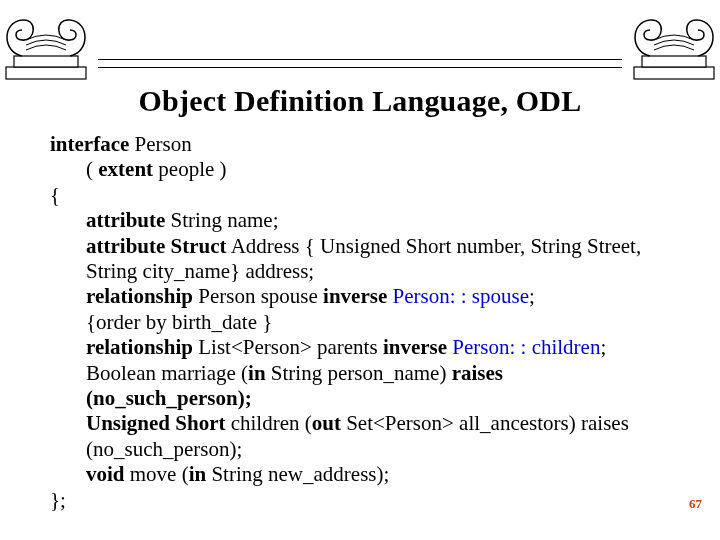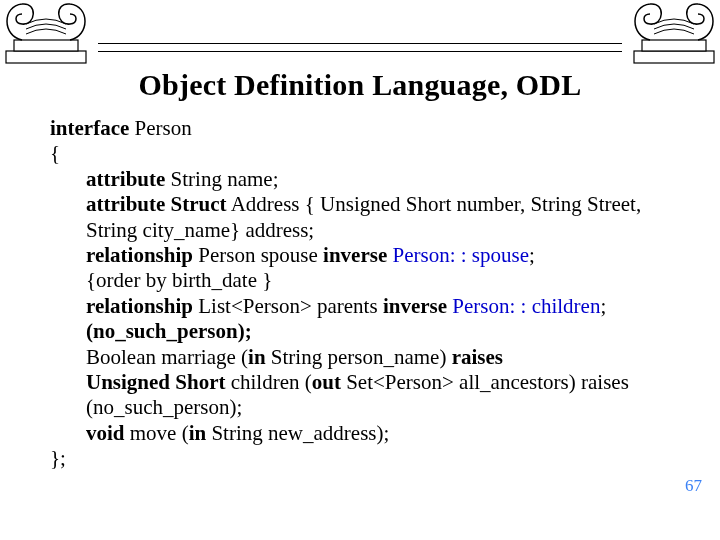--- a/index.html
+++ b/index.html
@@ -9,20 +9,21 @@
     height: 540px;
     background: #ffffff;
     font-family: "Times New Roman", Times, serif;
     overflow: hidden;
   }
   .slide {
     position: relative;
     width: 720px;
     height: 508px;
     box-sizing: border-box;
+    margin-top: 16px;
   }
   
   .capital {
     position: absolute;
     top: -4px;
     width: 100px;
     height: 72px;
   }
   .capital svg { display: block; }
   .capital.left { left: -4px; }
@@ -60,22 +61,23 @@
     color: #000;
   }
   .indent { padding-left: 36px; }
   .b { font-weight: bold; }
   .link { color: #0000cc; }
 
   .pagenum {
     position: absolute;
     right: 18px;
     bottom: 12px;
-    font-size: 17px;
-    color: #3b82f6;
+    font-size: 13px;
+    color: #c2410c;
+    font-weight: bold;
   }
 </style>
 </head>
 <body>
 
 <div class="slide">
 
   <div class="capital left">
     <svg width="100" height="72" viewBox="0 0 100 72">
       <rect x="10" y="55" width="80" height="12" fill="#fff" stroke="#000" stroke-width="1.2"></rect>
@@ -100,35 +102,36 @@
     </svg>
   </div>
 
   <div class="rule r1"></div>
   <div class="rule r2"></div>
 
   <div class="title">Object Definition Language, ODL</div>
 
   <div class="body">
     <div><span class="b">interface</span><span> Person</span></div>
+    <div class="indent"><span>( </span><span class="b">extent</span><span> people )</span></div>
     <div>{</div>
 
     <div class="indent"><span class="b">attribute</span><span> String name;</span></div>
 
     <div class="indent"><span class="b">attribute </span><span class="b">Struct</span><span> Address { Unsigned Short number, String Street, String city_name} address;</span></div>
 
     <div class="indent"><span class="b">relationship</span><span> Person spouse </span><span class="b">inverse</span><span> </span><span class="link">Person: : spouse</span><span>;</span></div>
 
     <div class="indent">{order by birth_date }</div>
 
     <div class="indent"><span class="b">relationship</span><span> List&lt;Person&gt; parents </span><span class="b">inverse</span><span> </span><span class="link">Person: : children</span><span>;</span></div>
 
 
+    <div class="indent"><span>Boolean marriage (</span><span class="b">in</span><span> String person_name) </span><span class="b">raises</span></div>
     <div class="indent b">(no_such_person);</div>
-    <div class="indent"><span>Boolean marriage (</span><span class="b">in</span><span> String person_name) </span><span class="b">raises</span></div>
 
     <div class="indent"><span class="b">Unsigned Short</span><span> children (</span><span class="b">out</span><span> Set&lt;Person&gt; all_ancestors) raises (no_such_person);</span></div>
 
     <div class="indent"><span class="b">void</span><span> move (</span><span class="b">in</span><span> String new_address);</span></div>
 
     <div>};</div>
   </div>
 
   <div class="pagenum">67</div>
 </div>

